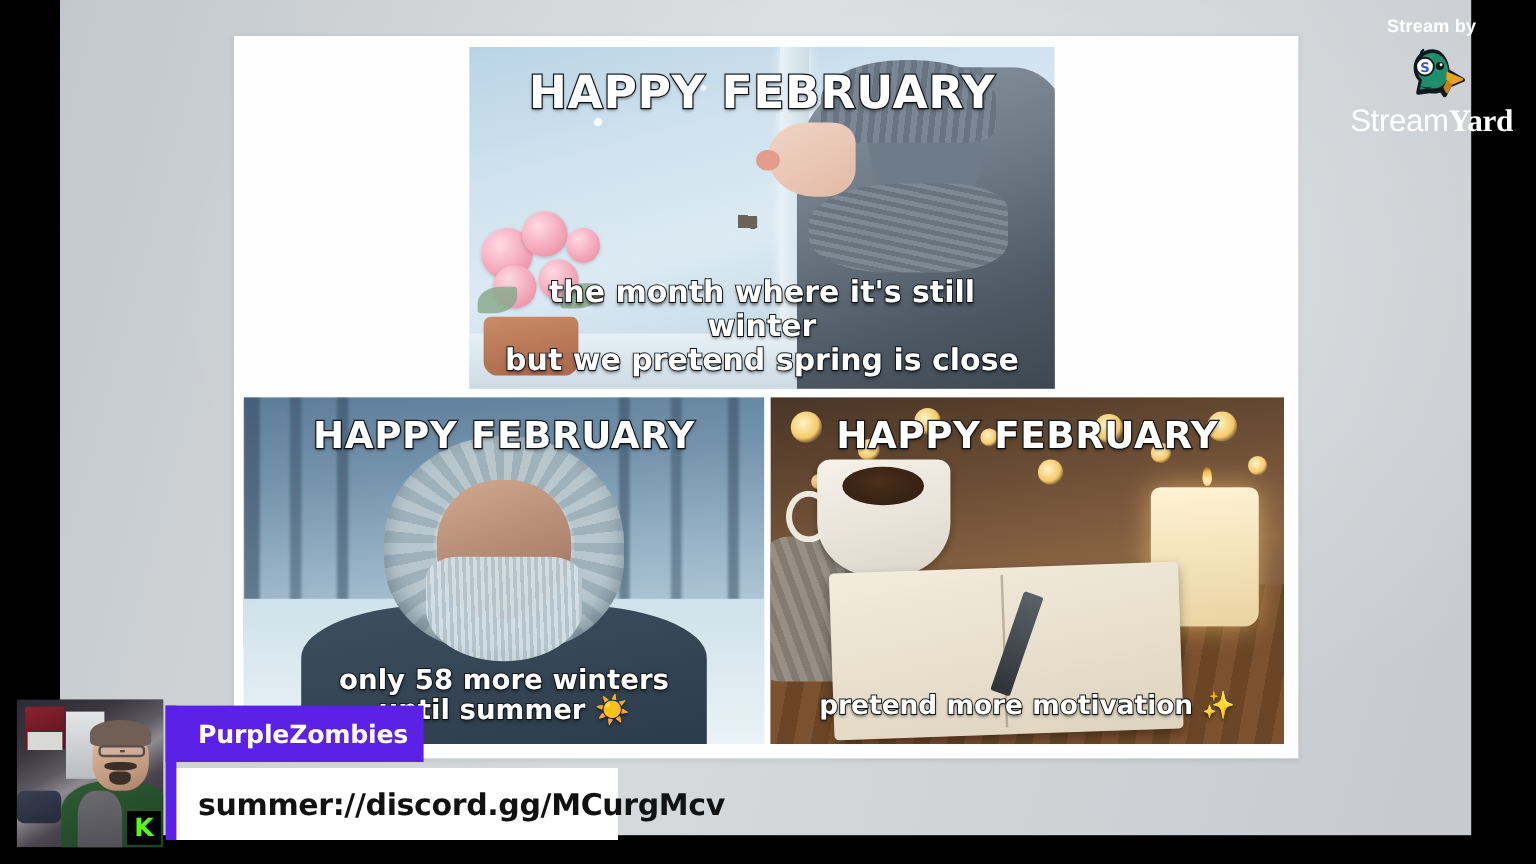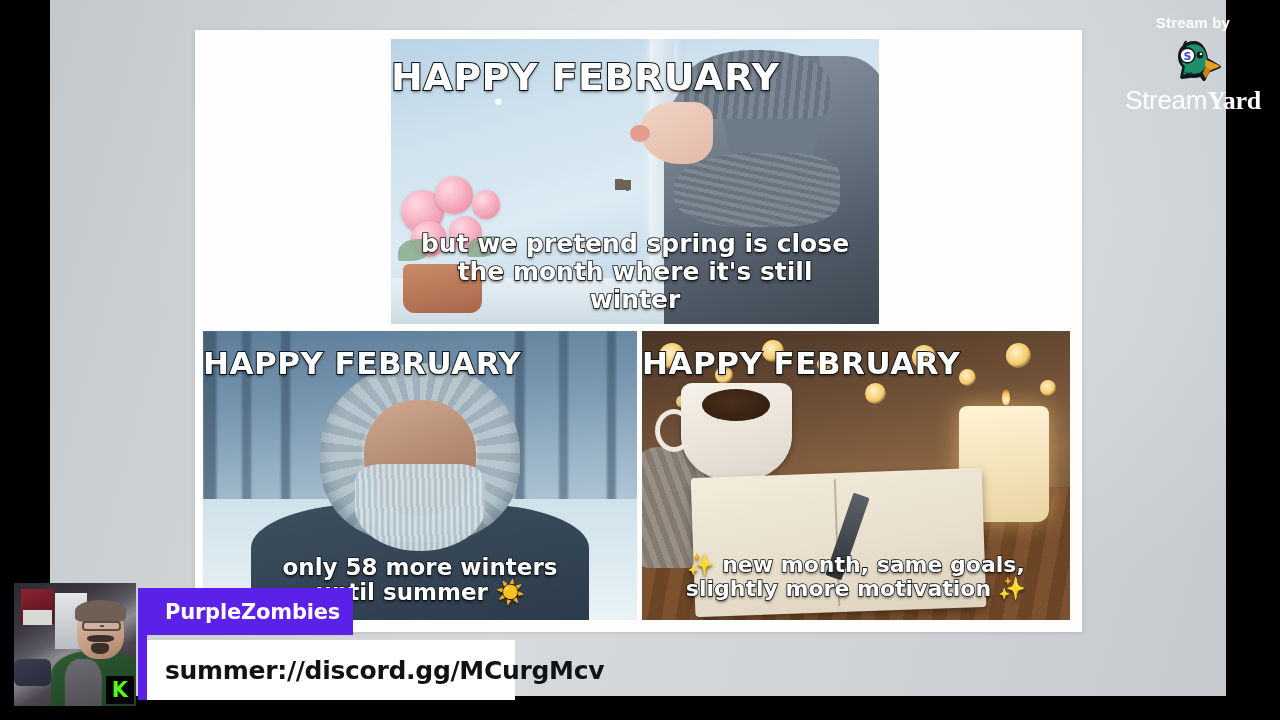--- a/index.html
+++ b/index.html
@@ -34,21 +34,21 @@
 
   
   .meme { position:absolute; overflow:hidden; }
   .meme-top    { left:391px; top:39px;  width:488px; height:285px; z-index:4; }
   .meme-bl     { left:203px; top:331px; width:434px; height:289px; z-index:4; }
   .meme-br     { left:642px; top:331px; width:428px; height:289px; z-index:4; }
 
   .meme-inner { position:absolute; inset:0; }
 
   .meme-title {
-    position:absolute; left:0; right:0; text-align:left;
+    position:absolute; left:0; right:0; text-align:center;
     font-weight:bold; color:#fff; letter-spacing:.5px;
     font-family:"DejaVu Sans", sans-serif;
     -webkit-text-stroke:2px #14181c;
     paint-order:stroke fill;
     text-shadow:0 2px 3px rgba(0,0,0,.55);
   }
   .meme-top .meme-title { top:16px; font-size:38px; }
   .meme-bl  .meme-title { top:14px; font-size:31px; }
   .meme-br  .meme-title { top:14px; font-size:31px; }
 
@@ -371,22 +371,22 @@
         <i style="left:31%; top:8%;  width:30%; height:27%;"></i>
         <i style="left:12%; top:40%; width:28%; height:25%;"></i>
         <i style="left:42%; top:36%; width:26%; height:24%;"></i>
         <i style="left:60%; top:18%; width:22%; height:20%;"></i>
         <div class="leaf" style="left:2%;  top:52%; width:26%; height:16%;"></div>
         <div class="leaf" style="left:56%; top:50%; width:26%; height:15%;"></div>
       </div>
     </div>
     <div class="meme-title">HAPPY FEBRUARY</div>
     <div class="meme-caption">
+      <div>the month where it's still winter</div>
       <div>but we pretend spring is close</div>
-      <div>the month where it's still winter</div>
     </div>
   </div>
 
   <div class="meme meme-bl">
     <div class="meme-inner sc-frozen">
       <div class="trees"></div>
       <div class="snowfield"></div>
       <div class="coat"></div>
       <div class="hood"></div>
       <div class="faceM"></div>
@@ -418,22 +418,21 @@
       <div class="candle"></div>
       <div class="flame"></div>
       <div class="cup"></div>
       <div class="handle"></div>
       <div class="coffee"></div>
       <div class="book"></div>
       <div class="pen"></div>
     </div>
     <div class="meme-title">HAPPY FEBRUARY</div>
     <div class="meme-caption">
-      <div>✨ new month, same goals,</div>
-      <div>slightly more motivation ✨</div>
+      <div>pretend more motivation ✨</div>
     </div>
   </div>
 
   <div class="sy-watermark">
     <div class="sy-powered">Stream by</div>
     <svg class="sy-duck" width="58" height="54" viewBox="0 0 58 54">
       <path d="M30 6c-9 0-16 6.6-16 15.6 0 4.4 1.6 8 4.2 10.6l-2 9.4c-.3 1.4.8 2.6 2.2 2.4l9-1.2c.9.1 1.8.2 2.6.2 2.2 0 4.3-.3 6.2-1l2.4 3.4c.7 1 2.2.9 2.8-.2l4-7.6 10.4-4.4c1.3-.5 1.4-2.3.2-3L44 23.2C43 13.4 37.4 6 30 6z" fill="#11181f"></path>
       <path d="M30 9.2c-7.4 0-13 5.6-13 13 0 3.8 1.5 7 4 9.2l-1.8 8.2 8-1.1c.9.2 1.9.3 2.8.3 7.8 0 13-5.6 13-13.2 0-9-5.4-16.4-13-16.4z" fill="#1e8f6a"></path>
       <path d="M31 11c-5.6 1.2-9.6 5.6-9.6 11 0 2 .5 3.8 1.4 5.4-.6-6.6 3-12.6 8.2-16.4z" fill="#33a583" opacity=".75"></path>
       <path d="M20 36.5c2.4 1.4 6.2 1.8 9 .5-2.8 2.6-6.8 2.4-9-.5z" fill="#11181f"></path>

